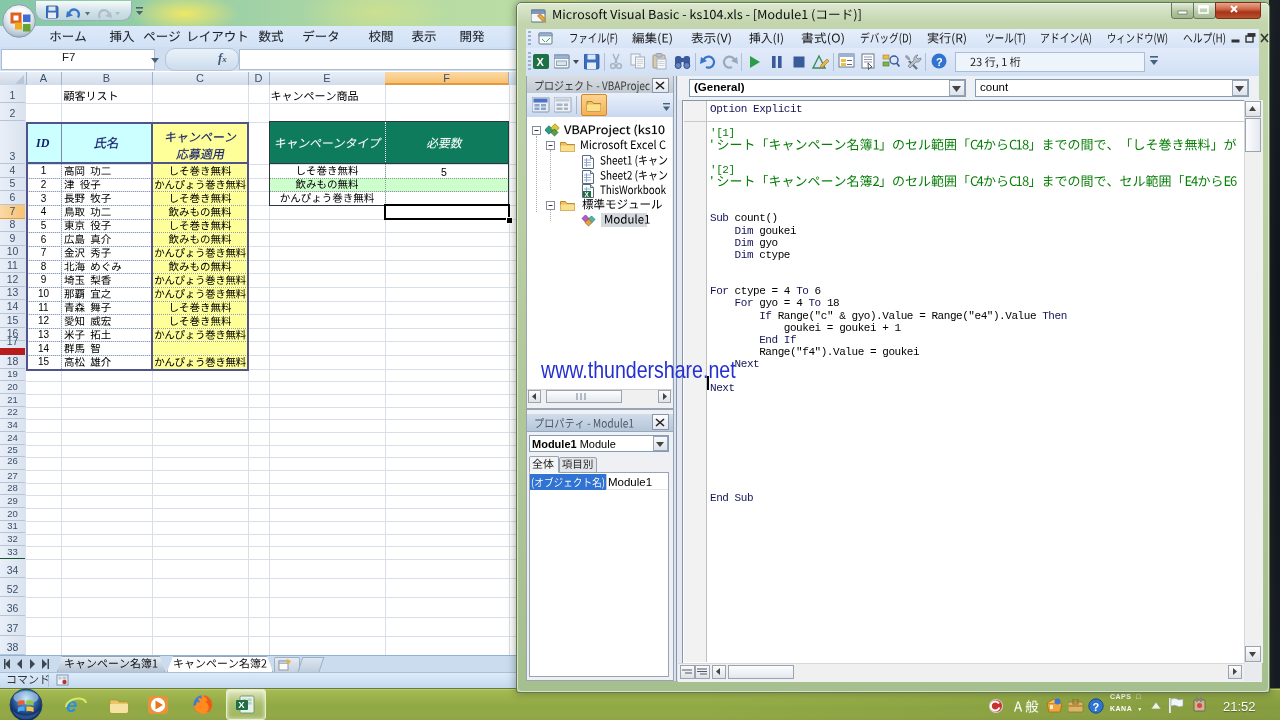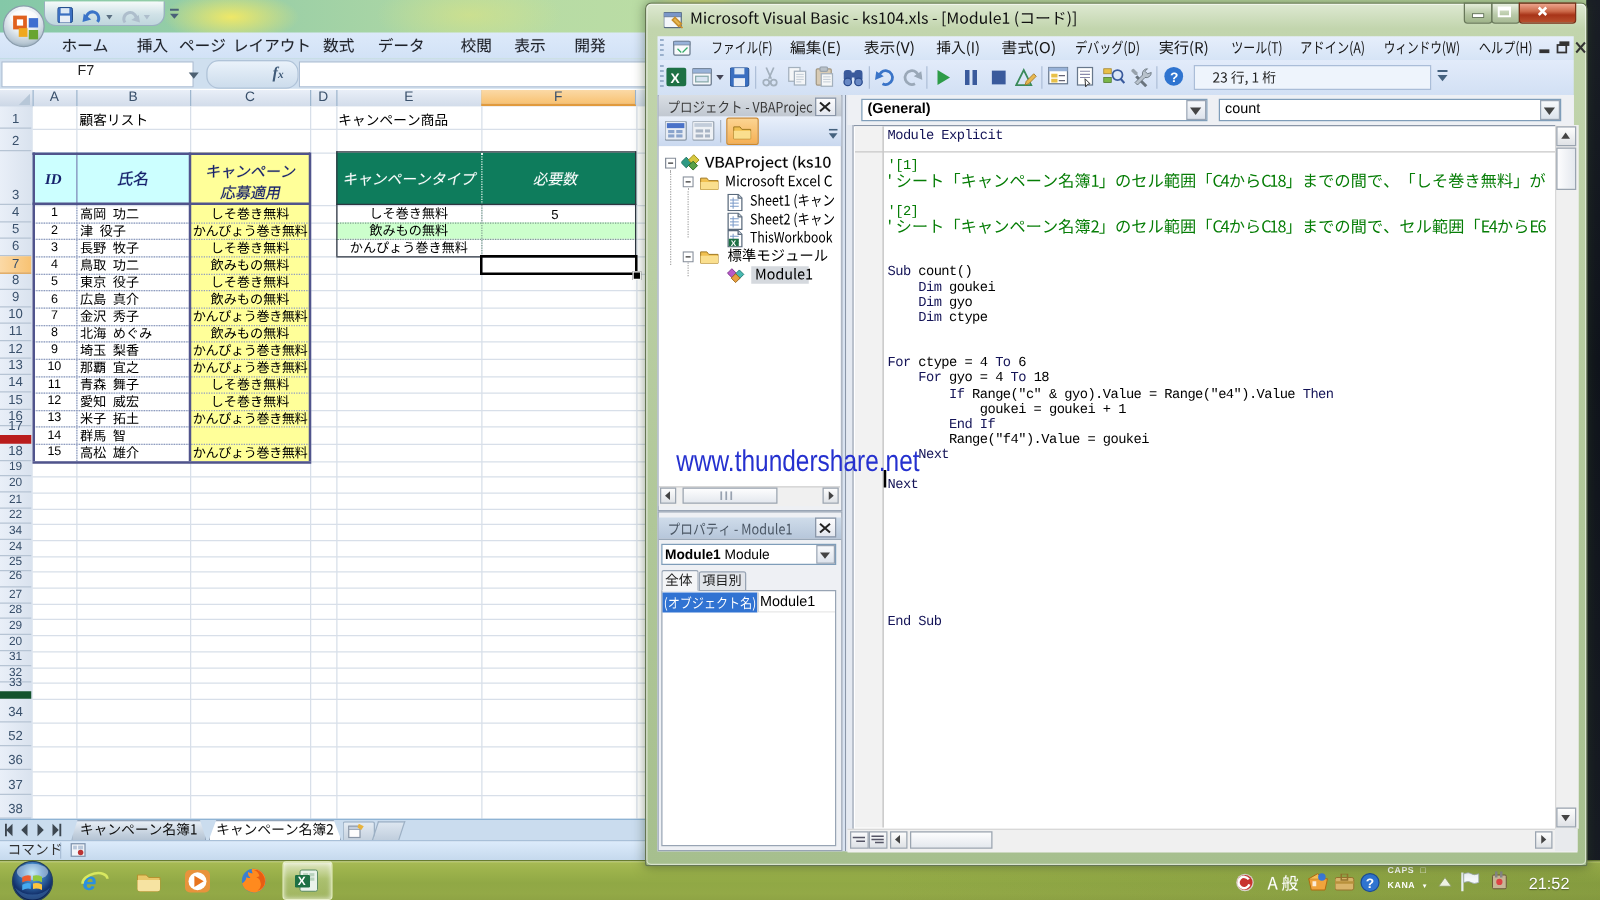--- a/index.html
+++ b/index.html
@@ -306,21 +306,21 @@
 <div style="position:absolute;left:0;top:419.4px;width:25px;height:12.7px;border-bottom:1px solid #b6c4d4;font:9.5px 'Liberation Sans',sans-serif;color:#39506b;text-align:center;display:flex;align-items:flex-end;justify-content:center;padding-bottom:1px;box-sizing:border-box">34</div>
 <div style="position:absolute;left:0;top:432.1px;width:25px;height:12.7px;border-bottom:1px solid #b6c4d4;font:9.5px 'Liberation Sans',sans-serif;color:#39506b;text-align:center;display:flex;align-items:flex-end;justify-content:center;padding-bottom:1px;box-sizing:border-box">24</div>
 <div style="position:absolute;left:0;top:444.8px;width:25px;height:12.7px;border-bottom:1px solid #b6c4d4;font:9.5px 'Liberation Sans',sans-serif;color:#39506b;text-align:center;display:flex;align-items:flex-end;justify-content:center;padding-bottom:1px;box-sizing:border-box">25</div>
 <div style="position:absolute;left:0;top:457.4px;width:25px;height:12.7px;border-bottom:1px solid #b6c4d4;font:9.5px 'Liberation Sans',sans-serif;color:#39506b;text-align:center;display:flex;align-items:flex-end;justify-content:center;padding-bottom:3px;box-sizing:border-box">26</div>
 <div style="position:absolute;left:0;top:470.1px;width:25px;height:12.7px;border-bottom:1px solid #b6c4d4;font:9.5px 'Liberation Sans',sans-serif;color:#39506b;text-align:center;display:flex;align-items:flex-end;justify-content:center;padding-bottom:1px;box-sizing:border-box">27</div>
 <div style="position:absolute;left:0;top:482.8px;width:25px;height:12.7px;border-bottom:1px solid #b6c4d4;font:9.5px 'Liberation Sans',sans-serif;color:#39506b;text-align:center;display:flex;align-items:flex-end;justify-content:center;padding-bottom:1px;box-sizing:border-box">28</div>
 <div style="position:absolute;left:0;top:495.4px;width:25px;height:12.7px;border-bottom:1px solid #b6c4d4;font:9.5px 'Liberation Sans',sans-serif;color:#39506b;text-align:center;display:flex;align-items:flex-end;justify-content:center;padding-bottom:1px;box-sizing:border-box">29</div>
 <div style="position:absolute;left:0;top:508.1px;width:25px;height:12.7px;border-bottom:1px solid #b6c4d4;font:9.5px 'Liberation Sans',sans-serif;color:#39506b;text-align:center;display:flex;align-items:flex-end;justify-content:center;padding-bottom:1px;box-sizing:border-box">20</div>
 <div style="position:absolute;left:0;top:520.8px;width:25px;height:12.7px;border-bottom:1px solid #b6c4d4;font:9.5px 'Liberation Sans',sans-serif;color:#39506b;text-align:center;display:flex;align-items:flex-end;justify-content:center;padding-bottom:1px;box-sizing:border-box">31</div>
 <div style="position:absolute;left:0;top:533.5px;width:25px;height:12.7px;border-bottom:1px solid #b6c4d4;font:9.5px 'Liberation Sans',sans-serif;color:#39506b;text-align:center;display:flex;align-items:flex-end;justify-content:center;padding-bottom:1px;box-sizing:border-box">32</div>
-<div style="position:absolute;left:0;top:546.1px;width:25px;height:12.7px;border-bottom:6px solid #14532d;font:9.5px 'Liberation Sans',sans-serif;color:#39506b;text-align:center;display:flex;align-items:flex-end;justify-content:center;padding-bottom:1px;box-sizing:border-box">33</div>
+<div style="position:absolute;left:0;top:546.1px;width:25px;height:12.7px;border-bottom:1px solid #14532d;font:9.5px 'Liberation Sans',sans-serif;color:#39506b;text-align:center;display:flex;align-items:flex-end;justify-content:center;padding-bottom:1px;box-sizing:border-box">33</div>
 <div style="position:absolute;left:0;top:558.8px;width:25px;height:19.2px;border-bottom:1px solid #b6c4d4;font:10.5px 'Liberation Sans',sans-serif;color:#39506b;text-align:center;display:flex;align-items:flex-end;justify-content:center;padding-bottom:1px;box-sizing:border-box">34</div>
 <div style="position:absolute;left:0;top:578.0px;width:25px;height:19.2px;border-bottom:1px solid #b6c4d4;font:10.5px 'Liberation Sans',sans-serif;color:#39506b;text-align:center;display:flex;align-items:flex-end;justify-content:center;padding-bottom:1px;box-sizing:border-box">52</div>
 <div style="position:absolute;left:0;top:597.3px;width:25px;height:19.2px;border-bottom:1px solid #b6c4d4;font:10.5px 'Liberation Sans',sans-serif;color:#39506b;text-align:center;display:flex;align-items:flex-end;justify-content:center;padding-bottom:1px;box-sizing:border-box">36</div>
 <div style="position:absolute;left:0;top:616.5px;width:25px;height:19.2px;border-bottom:1px solid #b6c4d4;font:10.5px 'Liberation Sans',sans-serif;color:#39506b;text-align:center;display:flex;align-items:flex-end;justify-content:center;padding-bottom:1px;box-sizing:border-box">37</div>
 <div style="position:absolute;left:0;top:635.8px;width:25px;height:19.2px;border-bottom:1px solid #b6c4d4;font:10.5px 'Liberation Sans',sans-serif;color:#39506b;text-align:center;display:flex;align-items:flex-end;justify-content:center;padding-bottom:1px;box-sizing:border-box">38</div>
 <div style="position:absolute;left:26px;top:121.5px;width:126px;height:42.5px;background:#ccffff"></div>
 <div style="position:absolute;left:152px;top:121.5px;width:96px;height:42.5px;background:#ffff99"></div>
 <div style="position:absolute;left:152px;top:164px;width:96px;height:204.7px;background:#ffff99"></div>
 <div style="position:absolute;left:26px;top:177.7px;width:222px;height:1px;border-top:1px dotted #8e9bc0"></div>
 <div style="position:absolute;left:26px;top:191.3px;width:222px;height:1px;border-top:1px dotted #8e9bc0"></div>
@@ -776,21 +776,21 @@
   </svg>
 <div style="position:absolute;left:975px;top:79px;width:274px;height:18px;background:#fff;border:1px solid #7f9db9;box-sizing:border-box"></div>
 <div style="position:absolute;left:980px;top:81px;width:120px;height:14px;font:11.5px 'Liberation Sans',sans-serif;color:#000">count</div>
 <div style="position:absolute;left:1232px;top:80px;width:16px;height:16px;background:linear-gradient(180deg,#f8f9fb,#dde3ec);border:1px solid #98a4b4;box-sizing:border-box"></div>
 <svg style="position:absolute;left:1235px;top:85px" width="10" height="8">
     <polygon points="0,1 9,1 4.5,7" fill="#444"></polygon>
   </svg>
 <div style="position:absolute;left:683px;top:100px;width:561px;height:563px;background:#fff;border-top:1px solid #8a96a8;box-sizing:border-box"></div>
 <div style="position:absolute;left:684px;top:101px;width:22px;height:561px;background:#f2f2f2;border-right:1px solid #c0c0c0"></div>
 <div style="position:absolute;left:684px;top:121px;width:560px;height:1px;background:#c8c8c8"></div>
-<div style="position:absolute;left:710px;top:103.0px;font:11px 'Liberation Mono',monospace;white-space:pre;color:#000;letter-spacing:-.45px"><span style="color:#141457">Module Explicit</span></div>
+<div style="position:absolute;left:710px;top:103.0px;font:11px 'Liberation Mono',monospace;white-space:pre;color:#000;letter-spacing:-.45px"><span style="color:#141457">Option Explicit</span></div>
 <div style="position:absolute;left:710px;top:127.3px;font:11px 'Liberation Mono',monospace;white-space:pre;color:#000;letter-spacing:-.45px"><span style="color:#067d06">'[1]</span></div>
 <div style="position:absolute;left:710px;top:163.8px;font:11px 'Liberation Mono',monospace;white-space:pre;color:#000;letter-spacing:-.45px"><span style="color:#067d06">'[2]</span></div>
 <div style="position:absolute;left:710px;top:212.4px;font:11px 'Liberation Mono',monospace;white-space:pre;color:#000;letter-spacing:-.45px"><span style="color:#141457">Sub</span> count()</div>
 <div style="position:absolute;left:710px;top:224.5px;font:11px 'Liberation Mono',monospace;white-space:pre;color:#000;letter-spacing:-.45px">    <span style="color:#141457">Dim</span> goukei</div>
 <div style="position:absolute;left:710px;top:236.7px;font:11px 'Liberation Mono',monospace;white-space:pre;color:#000;letter-spacing:-.45px">    <span style="color:#141457">Dim</span> gyo</div>
 <div style="position:absolute;left:710px;top:248.8px;font:11px 'Liberation Mono',monospace;white-space:pre;color:#000;letter-spacing:-.45px">    <span style="color:#141457">Dim</span> ctype</div>
 <div style="position:absolute;left:710px;top:285.2px;font:11px 'Liberation Mono',monospace;white-space:pre;color:#000;letter-spacing:-.45px"><span style="color:#141457">For</span> ctype = 4 <span style="color:#141457">To</span> 6</div>
 <div style="position:absolute;left:710px;top:297.4px;font:11px 'Liberation Mono',monospace;white-space:pre;color:#000;letter-spacing:-.45px">    <span style="color:#141457">For</span> gyo = 4 <span style="color:#141457">To</span> 18</div>
 <div style="position:absolute;left:710px;top:309.6px;font:11px 'Liberation Mono',monospace;white-space:pre;color:#000;letter-spacing:-.45px">        <span style="color:#141457">If</span> Range("c" &amp; gyo).Value = Range("e4").Value <span style="color:#141457">Then</span></div>
 <div style="position:absolute;left:710px;top:321.7px;font:11px 'Liberation Mono',monospace;white-space:pre;color:#000;letter-spacing:-.45px">            goukei = goukei + 1</div>

